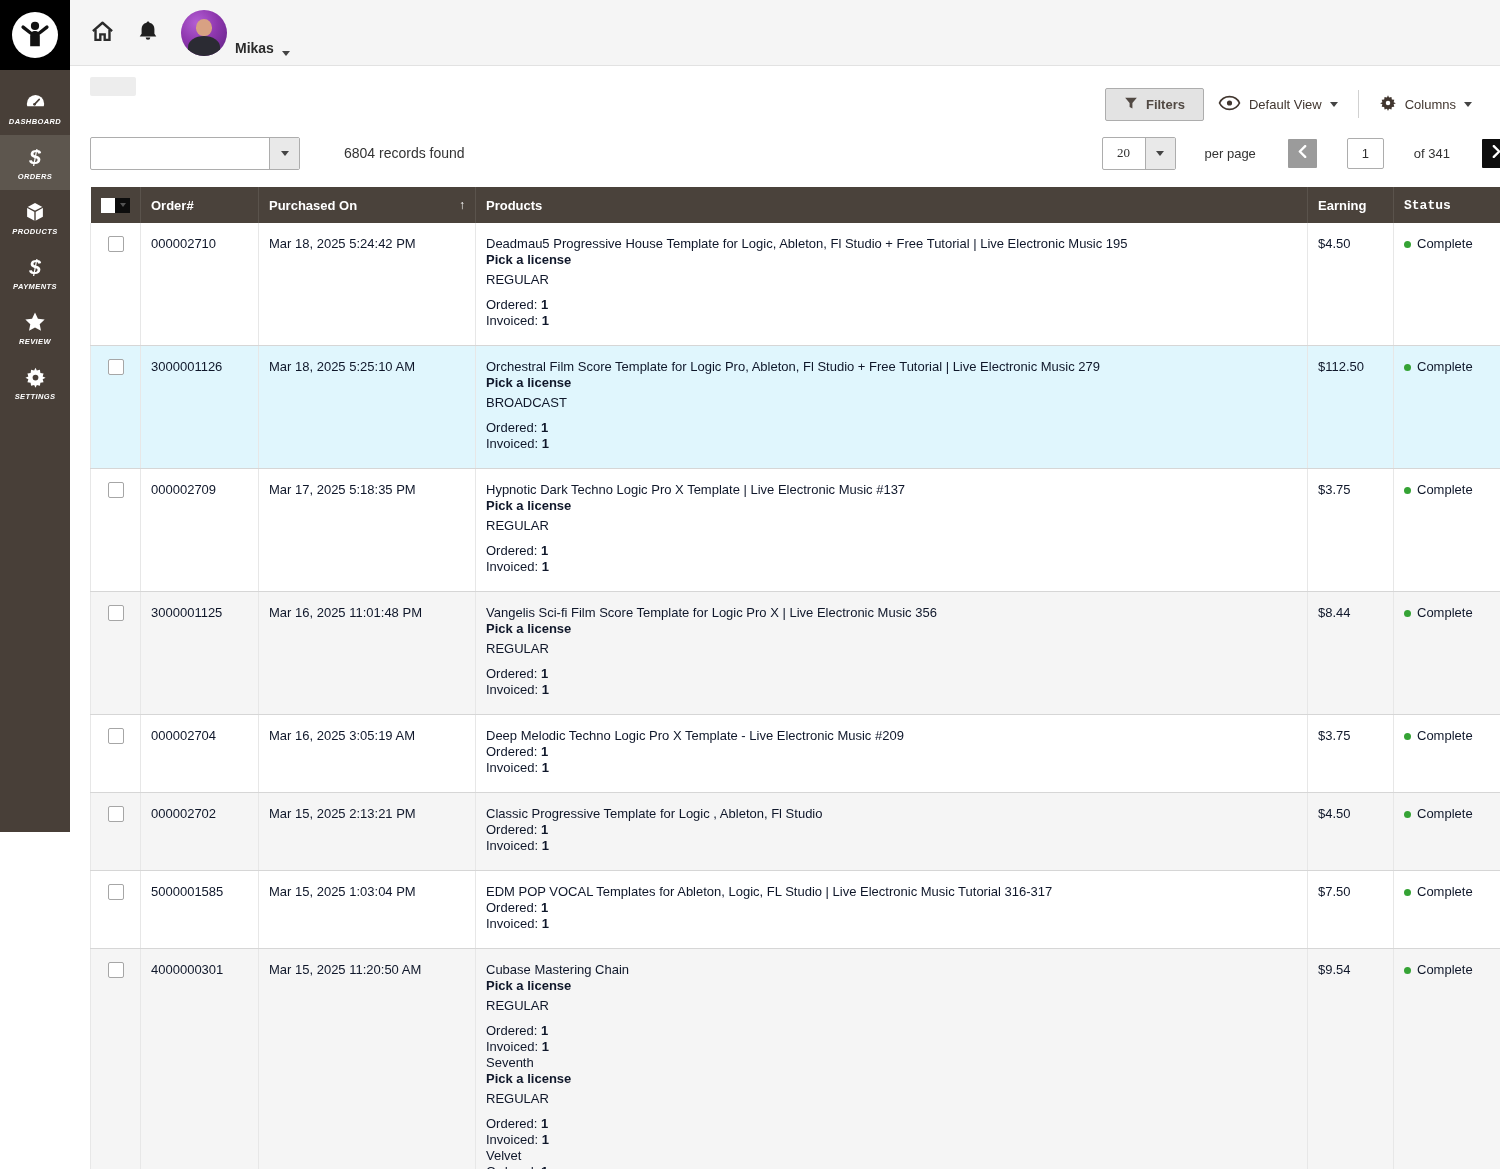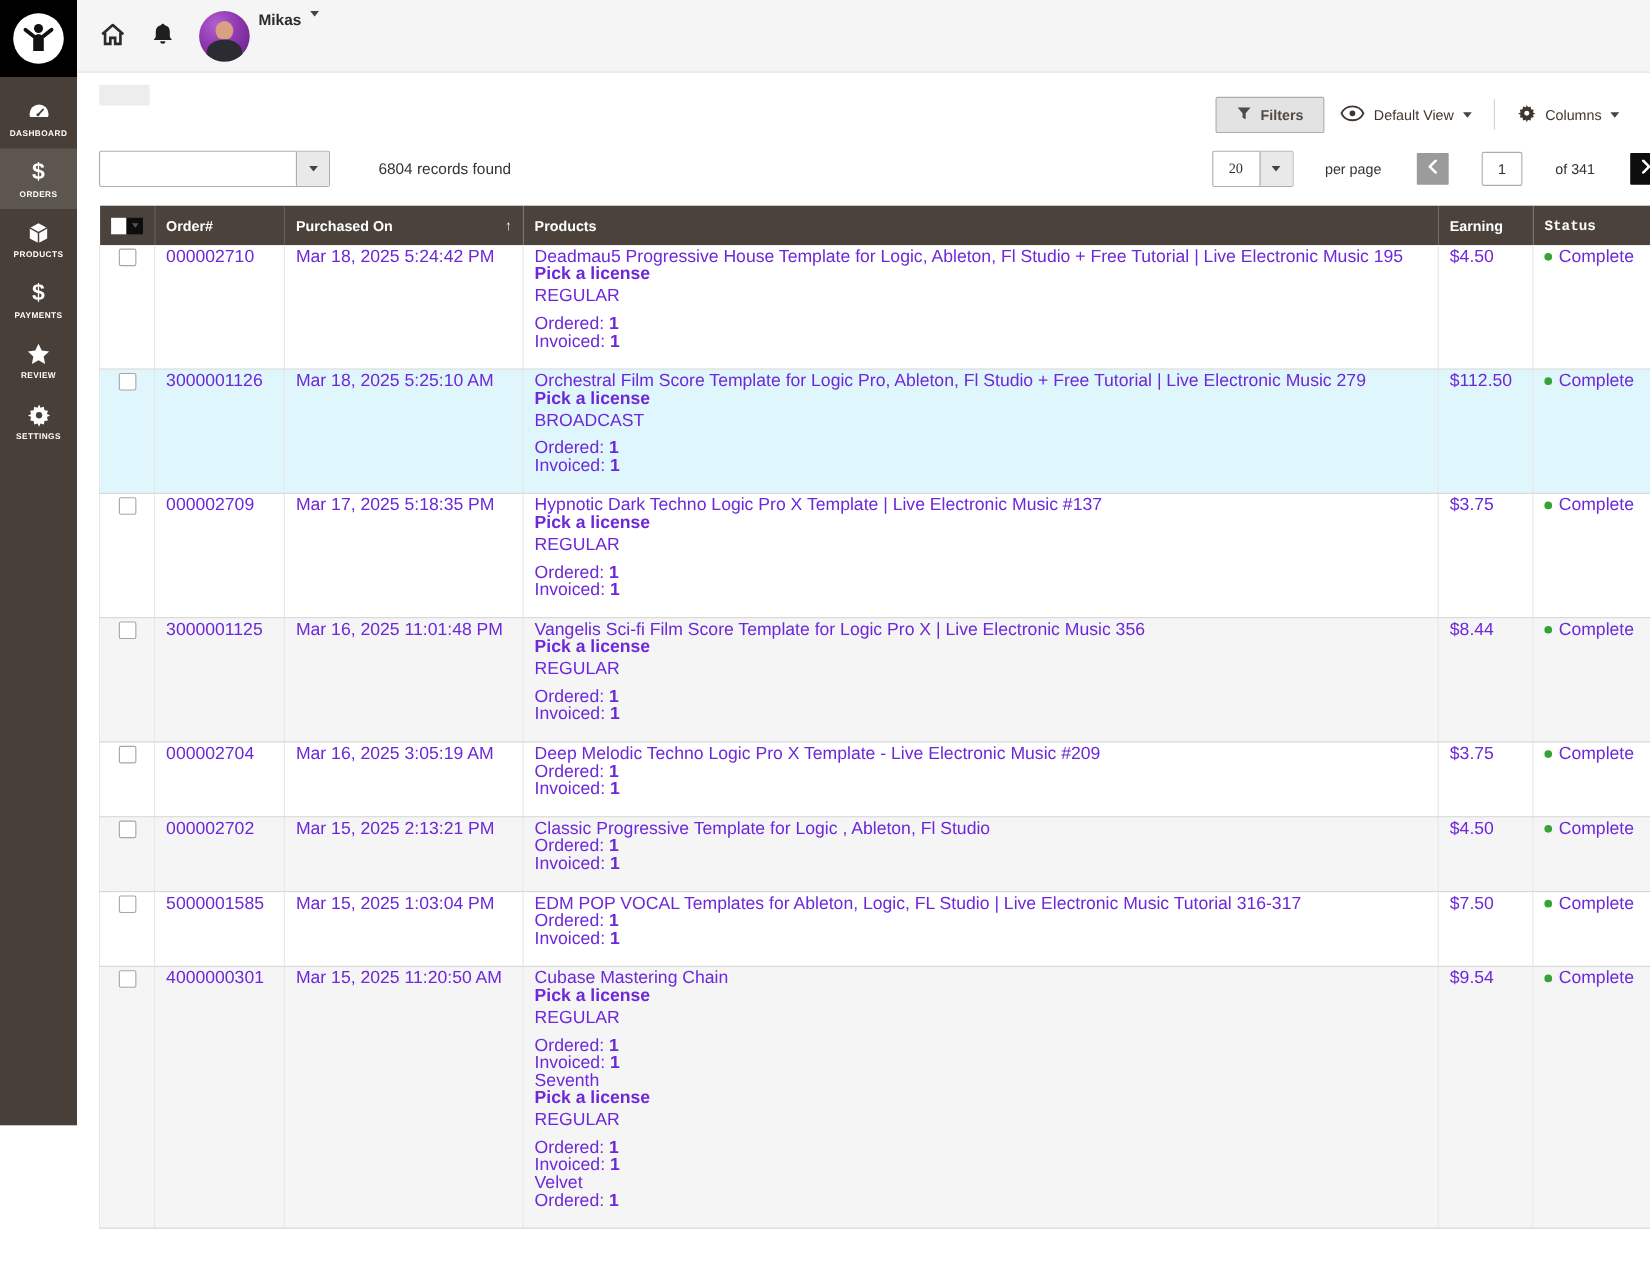--- a/index.html
+++ b/index.html
@@ -1,36 +1,36 @@
 <!DOCTYPE html>
 <html><head>
 <meta charset="utf-8">
 <title>My Order History</title>
 <style>
   * { margin:0; padding:0; box-sizing:border-box; }
   html,body { width:1500px; height:1169px; overflow:hidden; }
   body { font-family:"Liberation Sans", sans-serif; background:#fff; position:relative; color:#303030; }
 
   
-  .sidebar { position:absolute; left:0; top:0; width:70px; height:1023px; background:#483f38; z-index:5; }
+  .sidebar { position:absolute; left:0; top:0; width:70px; height:832px; background:#483f38; z-index:5;font-style:italic; }
   .logo-block { width:70px; height:70px; background:#000; display:flex; align-items:center; justify-content:center; }
   .logo-circle { width:46px; height:46px; border-radius:50%; background:#fff; display:flex; align-items:center; justify-content:center; }
   .side-nav { padding-top:10px; }
   .side-item { height:55px; display:flex; flex-direction:column; align-items:center; justify-content:center; cursor:pointer; }
   .side-item.active { background:#5d564e; }
   .side-icon { height:26px; display:flex; align-items:center; justify-content:center; }
   .side-label { font-size:7.5px; font-weight:bold; color:#fff; letter-spacing:.4px; margin-top:2px; }
   .dollar { color:#fff; font-size:21px; font-weight:bold; line-height:22px; }
 
   
   .topbar { position:absolute; left:70px; top:0; right:0; height:66px; background:#f5f5f5; border-bottom:1px solid #e2e2e2; display:flex; align-items:center; padding:0 14px 0 20px; }
   .page-title { font-size:17px; font-weight:bold; color:#2b2b2b; flex:1; }
   .top-actions { display:flex; align-items:center; gap:21px; }
   .icon-btn { background:none; border:none; cursor:pointer; display:flex; align-items:center; }
-  .user-chip { display:flex; align-items:flex-start; gap:8px; cursor:pointer; }
+  .user-chip { display:flex; align-items:flex-end; gap:8px; cursor:pointer; }
   .avatar { width:46px; height:46px; border-radius:50%; position:relative; overflow:hidden;
             background:radial-gradient(circle at 35% 28%, #b45fd4 0%, #8e37ae 45%, #5c2180 100%); }
   .av-head { position:absolute; left:15px; top:9px; width:16px; height:17px; border-radius:50% 50% 45% 45%; background:#d8a183; }
   .av-body { position:absolute; left:7px; top:26px; width:32px; height:22px; border-radius:50% 50% 0 0; background:#2b2b33; }
   .user-name { font-size:14px; font-weight:bold; color:#2b2b2b; }
   .caret-down { width:0; height:0; border-left:4px solid transparent; border-right:4px solid transparent; border-top:5px solid #444; display:inline-block; }
 
   
   .content { position:absolute; left:70px; top:67px; right:0; bottom:0; background:#fff; }
   .artifact { position:absolute; left:20px; top:10px; width:46px; height:19px; background:#ededed; border-radius:2px; }
@@ -60,21 +60,21 @@
   col.c1{width:50px;} col.c2{width:118px;} col.c3{width:217px;} col.c4{width:832px;} col.c5{width:86px;} col.c6{width:107px;}
   thead th { background:#4a423b; color:#fff; font-size:13px; font-weight:bold; text-align:left; height:36px; padding:0 10px; border-right:1px solid rgba(255,255,255,.09); white-space:nowrap; }
   thead th:last-child { border-right:none;font-family:Liberation Mono, monospace; }
   thead th .th-inner { display:flex; align-items:center; justify-content:space-between; }
   .sort-arrow { font-size:12px; font-weight:normal; margin-left:6px; }
   .hcb { display:flex; align-items:center; cursor:pointer; }
   .hcb-box { width:15px; height:15px; background:#fff; }
   .hcb-drop { width:15px; height:15px; background:#0d0d0d; display:flex; align-items:center; justify-content:center; }
   .hcb-drop .caret-down { border-top-color:#555; border-left-width:3px; border-right-width:3px; border-top-width:4px; }
 
-  tbody td { vertical-align:top; padding:3px 10px 16px 10px; font-size:16px; line-height:16px; color:#6d28d9; border-bottom:1px solid #d6d6d6; border-right:1px solid #e7e7e7; background:#fff; }
+  tbody td { vertical-align:top; padding:13px 10px 16px 10px; font-size:13px; line-height:16px; color:#0f172a; border-bottom:1px solid #d6d6d6; border-right:1px solid #e7e7e7; background:#fff; }
   tbody td:first-child { border-left:1px solid #e7e7e7; }
   tbody td:last-child { border-right:none; }
   tr.highlight td { background:#e0f6fd; }
   tr.stripe td { background:#f5f5f5; }
   .cb { width:16px; height:16px; background:#fff; border:1px solid #a6a6a6; border-radius:2px; display:inline-block; cursor:pointer; }
   .c-check { text-align:center; }
   .pick { font-weight:bold; }
   .license { margin-top:4px; }
   .oi.gap { margin-top:9px; }
   .dot { width:7px; height:7px; border-radius:50%; display:inline-block; margin-right:6px; vertical-align:middle; }

